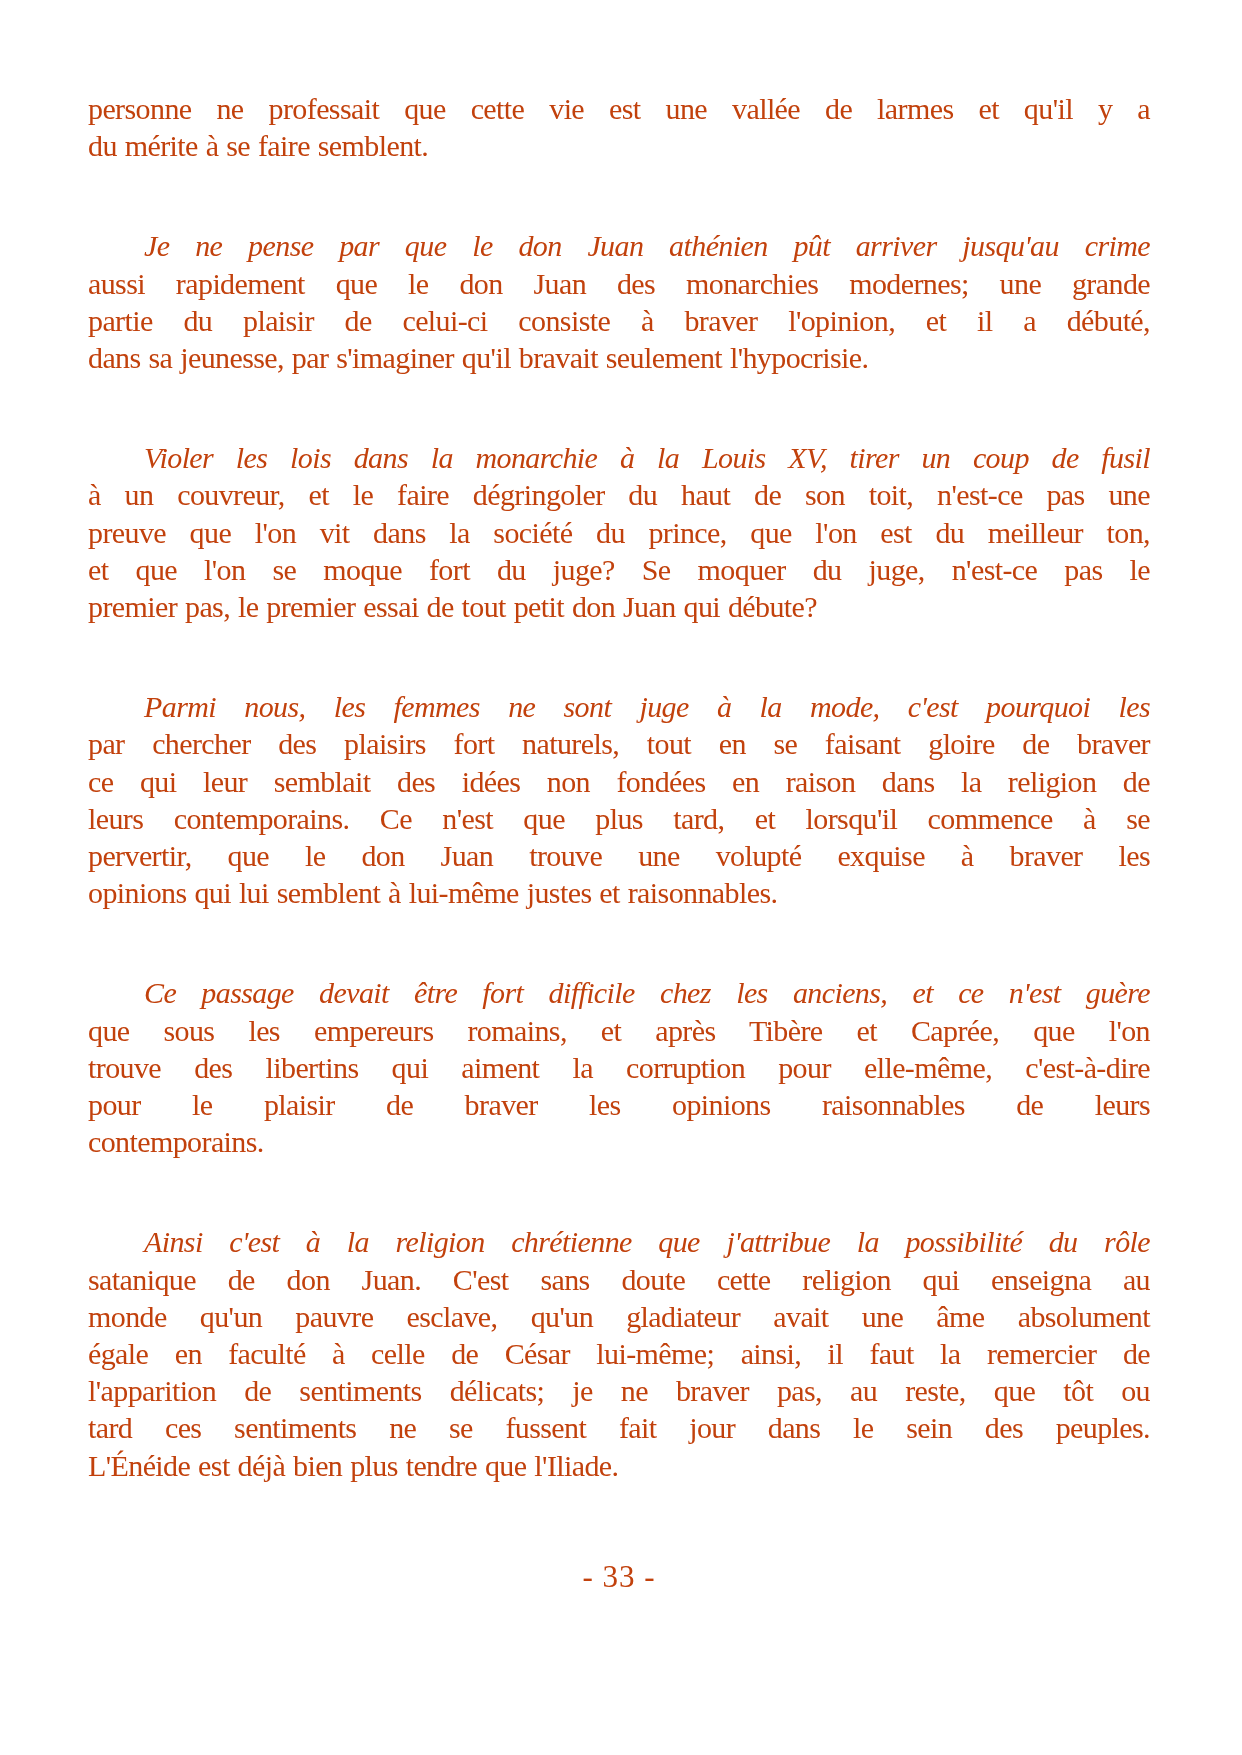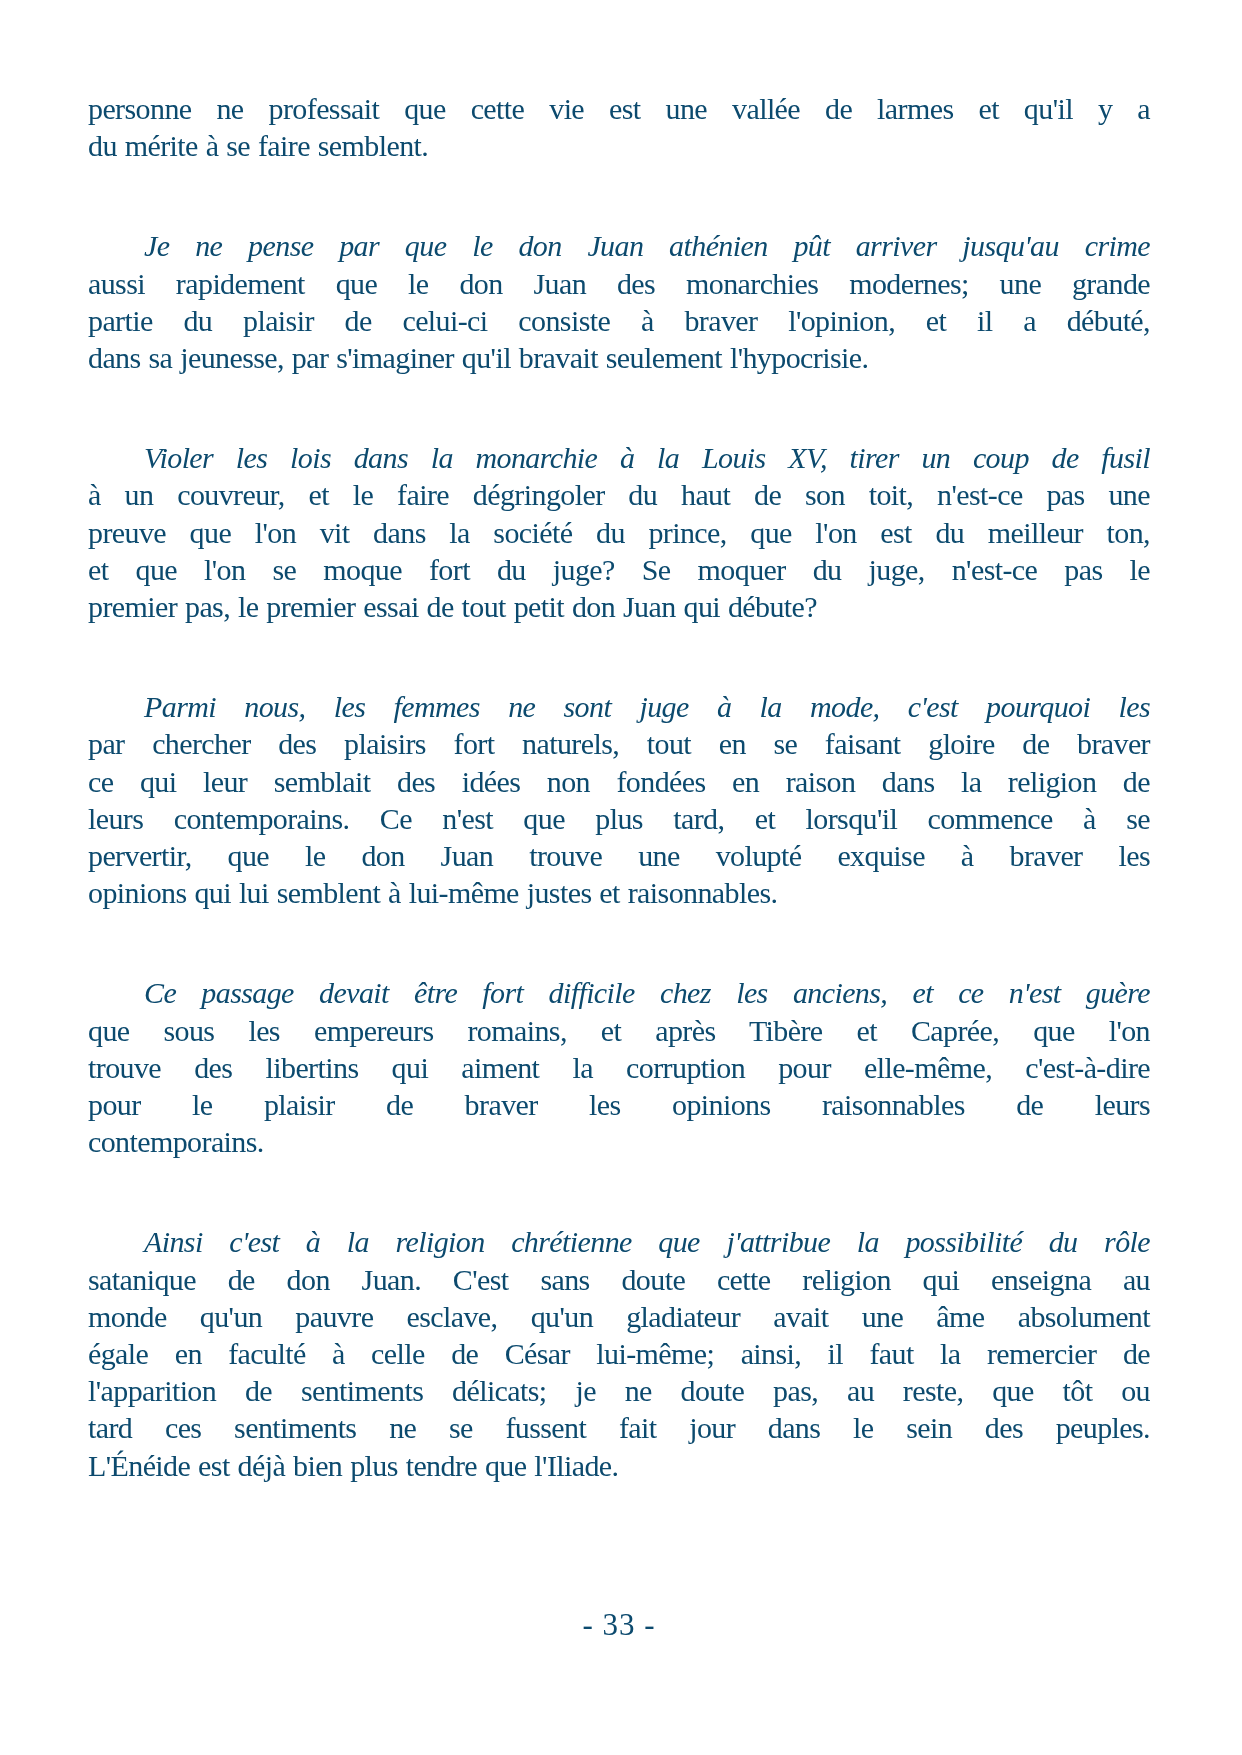--- a/index.html
+++ b/index.html
@@ -7,21 +7,21 @@
     padding: 0;
     background: #ffffff;
   }
   .page {
     position: relative;
     width: 1242px;
     height: 1755px;
     background: #ffffff;
     overflow: hidden;
     font-family: "Liberation Serif", "DejaVu Serif", serif;
-    color: #0c4a6e;
+    color: #c2410c;
   }
   .text-block {
     position: absolute;
     left: 88px;
     top: 90px;
     width: 1062px;
   }
   .para {
     font-size: 30px;
     line-height: 37.2px;
@@ -36,21 +36,21 @@
   }
   .line.last {
     text-align-last: left;
   }
   .para.indented .line.first {
     padding-left: 56px;
     font-style: italic;
   }
   .page-number {
     position: absolute;
-    top: 1606px;
+    top: 1558px;
     left: 88px;
     width: 1062px;
     text-align: center;
     font-size: 31px;
     line-height: 37px;
     letter-spacing: 1px;
   }
 </style>
 </head>
 <body>
@@ -87,19 +87,19 @@
         <div class="line">que sous les empereurs romains, et après Tibère et Caprée, que l'on</div>
         <div class="line">trouve des libertins qui aiment la corruption pour elle-même, c'est-à-dire</div>
         <div class="line">pour le plaisir de braver les opinions raisonnables de leurs</div>
         <div class="line last">contemporains.</div>
       </div>
       <div class="para indented">
         <div class="line first">Ainsi c'est à la religion chrétienne que j'attribue la possibilité du rôle</div>
         <div class="line">satanique de don Juan. C'est sans doute cette religion qui enseigna au</div>
         <div class="line">monde qu'un pauvre esclave, qu'un gladiateur avait une âme absolument</div>
         <div class="line">égale en faculté à celle de César lui-même; ainsi, il faut la remercier de</div>
-        <div class="line">l'apparition de sentiments délicats; je ne doute pas, au reste, que tôt ou</div>
+        <div class="line">l'apparition de sentiments délicats; je ne braver pas, au reste, que tôt ou</div>
         <div class="line">tard ces sentiments ne se fussent fait jour dans le sein des peuples.</div>
         <div class="line last">L'Énéide est déjà bien plus tendre que l'Iliade.</div>
       </div>
     </div>
   <div class="page-number">- 33 -</div>
 </div>
 
 </body></html>

